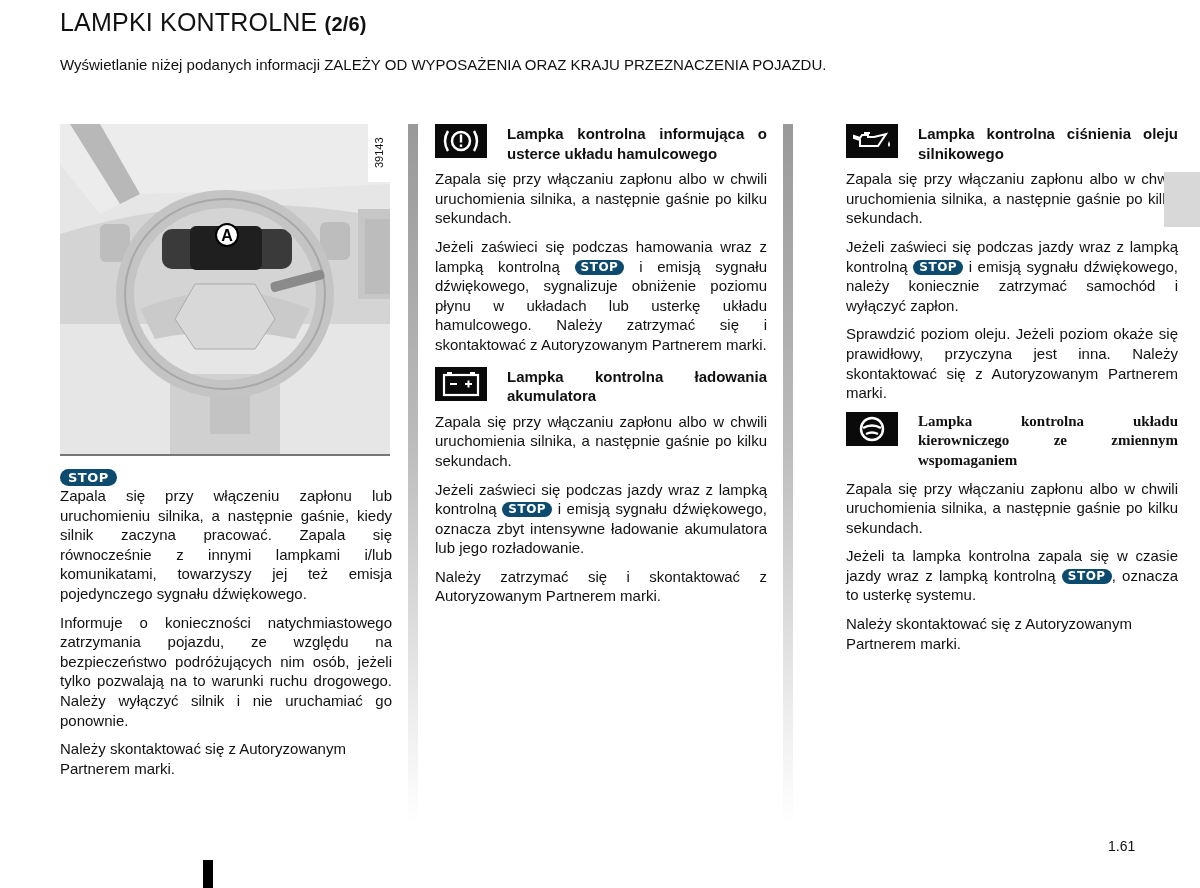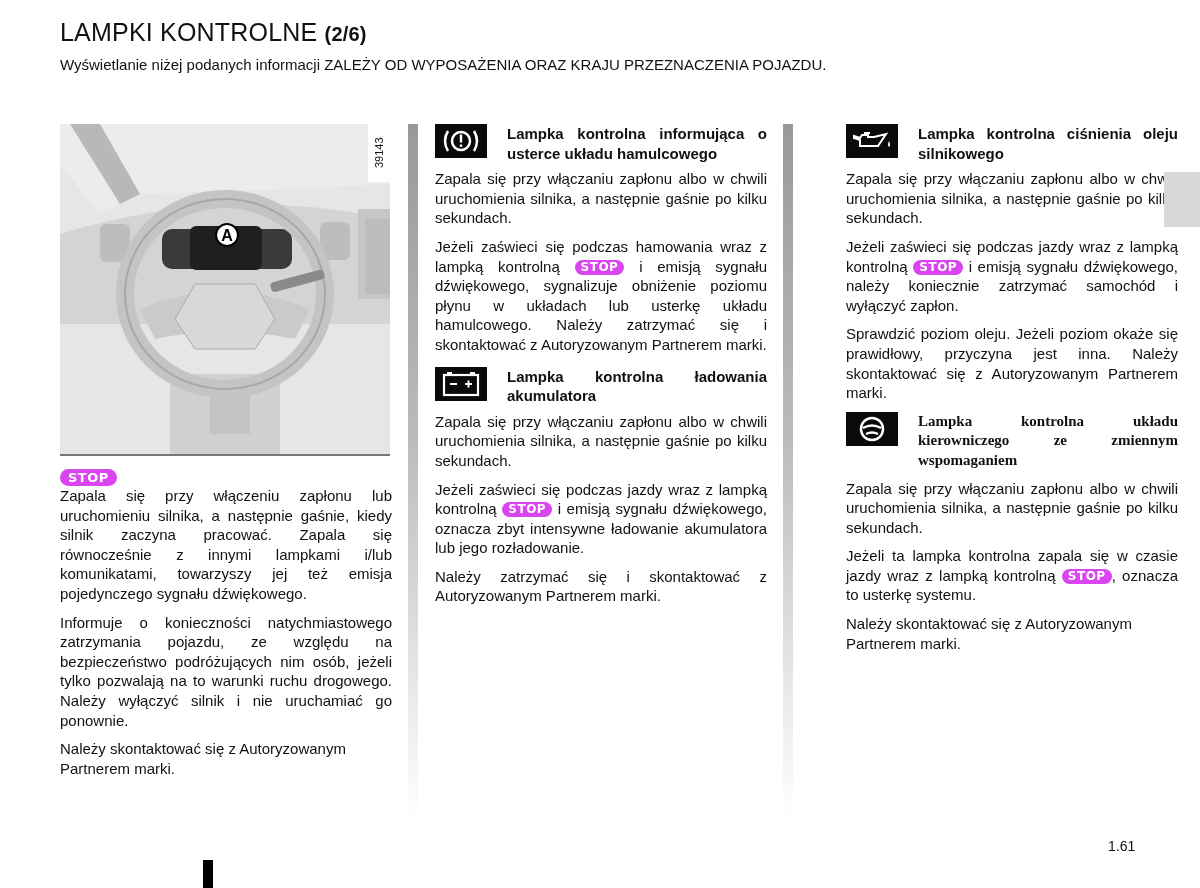--- a/index.html
+++ b/index.html
@@ -1,21 +1,21 @@
 <!DOCTYPE html>
 <html><head>
 <meta charset="utf-8">
 <style>
   html, body { margin: 0; padding: 0; }
   body {
     width: 1200px; height: 888px; background: #ffffff; position: relative; overflow: hidden;
     font-family: "Liberation Sans", sans-serif; color: #111;
   }
   .title {
-    position: absolute; left: 60px; top: 18px; font-size: 25px; font-weight: normal; letter-spacing: 0.2px;
+    position: absolute; left: 60px; top: 8px; font-size: 25px; font-weight: normal; letter-spacing: 0.2px;
   }
   .title .sub { font-size: 20px; font-weight: bold; }
   .subtitle {
     position: absolute; left: 60px; top: 56px; font-size: 15px; font-weight: normal;
   }
   .col {
     position: absolute; top: 124px; width: 332px; font-size: 15px; line-height: 19.6px;
   }
   .col p { margin: 0 0 9px 0; text-align: justify; }
   .sep {
@@ -30,21 +30,21 @@
     position: absolute; right: 0; top: 0; width: 22px; height: 58px; background: #fff;
     font-size: 11px; writing-mode: vertical-rl; transform: rotate(180deg); text-align: center; line-height: 22px;
   }
   .lamp-head { display: flex; align-items: flex-start; margin-bottom: 6px; }
   .lamp-icon {
     flex: 0 0 auto; width: 52px; height: 34px; background: #0a0a0a; margin-right: 20px; margin-top: 0px;
     display: flex; align-items: center; justify-content: center;
   }
   .lamp-title { font-weight: bold; font-size: 15px; line-height: 19.6px; text-align: justify; flex: 1; }
   .stop-badge {
-    display: inline-block; background: #d946ef; color: #fff; font-weight: bold; font-size: 12px;
+    display: inline-block; background: #0c4a6e; color: #fff; font-weight: bold; font-size: 12px;
     border-radius: 10px; padding: 0px 6px; line-height: 15px; letter-spacing: 0.5px; vertical-align: 1px;
     font-family: "DejaVu Sans", sans-serif;
   }
   .stop-head { display: flex; align-items: flex-start; margin-top: 10px; }
   .stop-head .stop-badge { margin-top: 3px; margin-right: 14px; font-size: 13px; padding: 1px 8px; }
   .stop-head .lamp-title { margin-bottom: 0; }
   .side-tab { position: absolute; right: 0; top: 172px; width: 36px; height: 55px; background: #d8d8d8; }
   .page-num { position: absolute; left: 1108px; top: 838px; font-size: 14px; }
   .corner-mark { position: absolute; left: 203px; top: 860px; width: 10px; height: 28px; background: #000; }
 </style>

